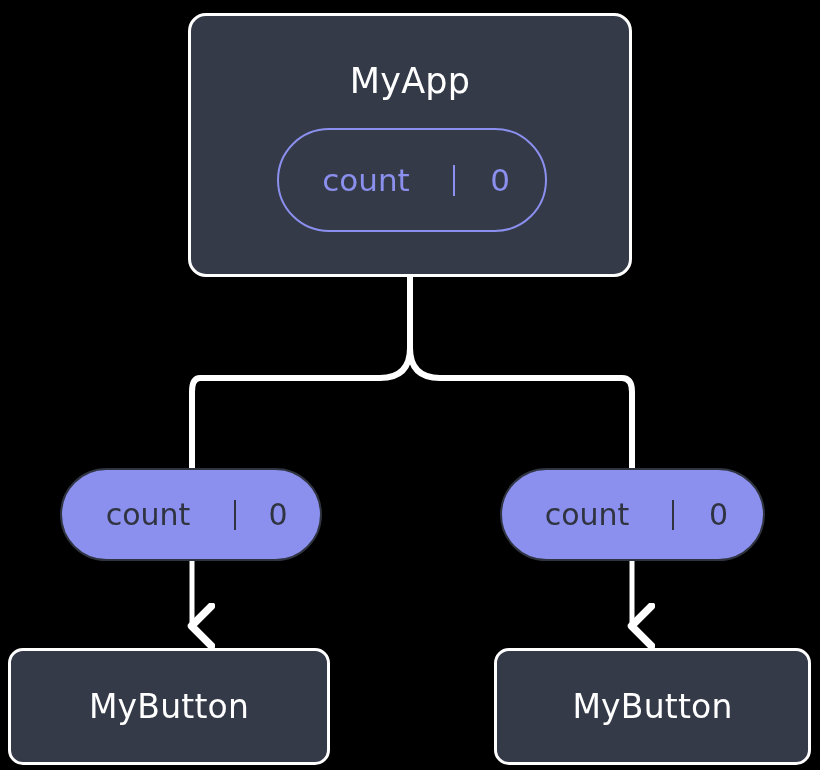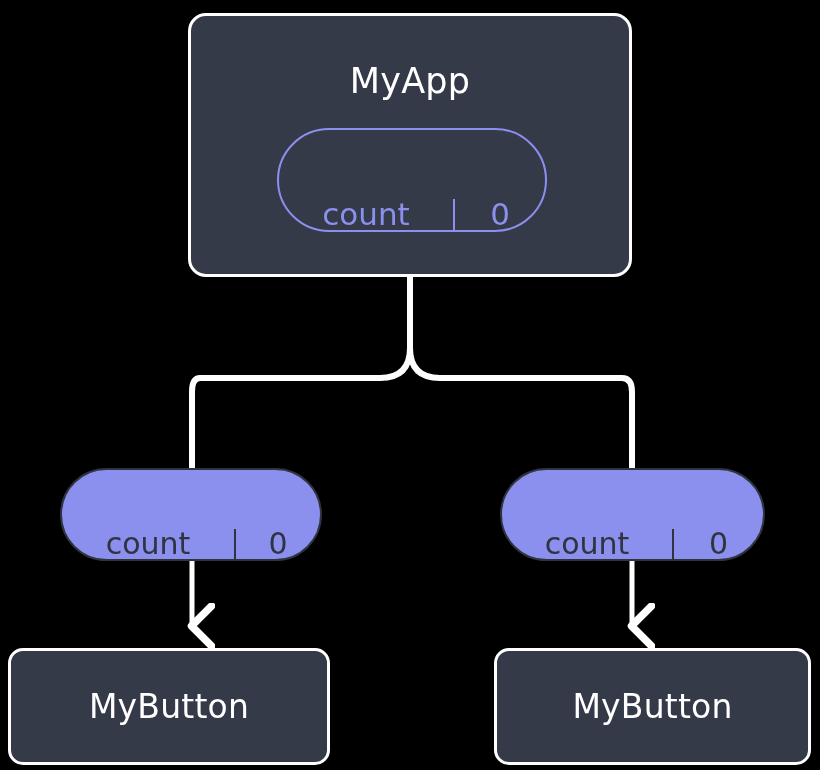--- a/index.html
+++ b/index.html
@@ -54,21 +54,21 @@
   }
   #root-title {
     margin-top: 48px;
     font-size: 35px;
   }
   
   .pill {
     position: absolute;
     box-sizing: border-box;
     display: flex;
-    align-items: flex-end;
+    align-items: center;
     overflow: hidden;
   }
   .pill-key, .pill-val {
     display: flex;
     align-items: center;
     justify-content: center;
     box-sizing: border-box;
     font-size: 31px;
     line-height: 1;
     white-space: nowrap;

